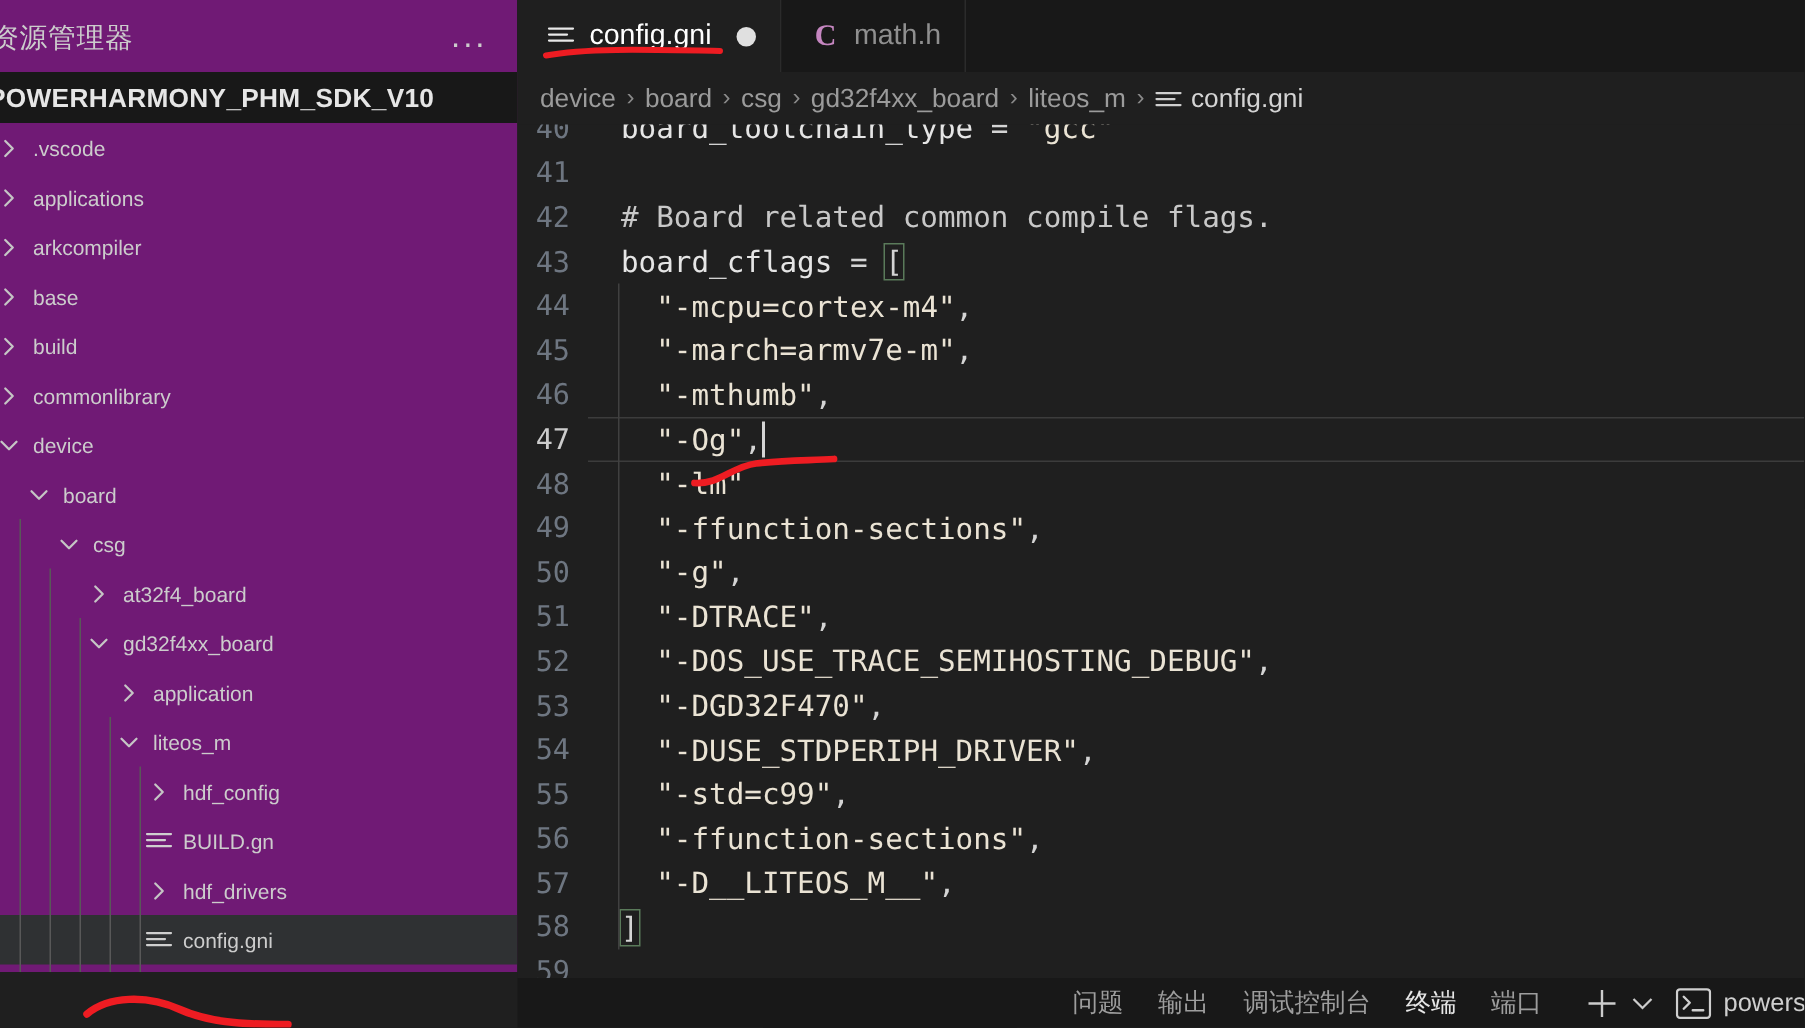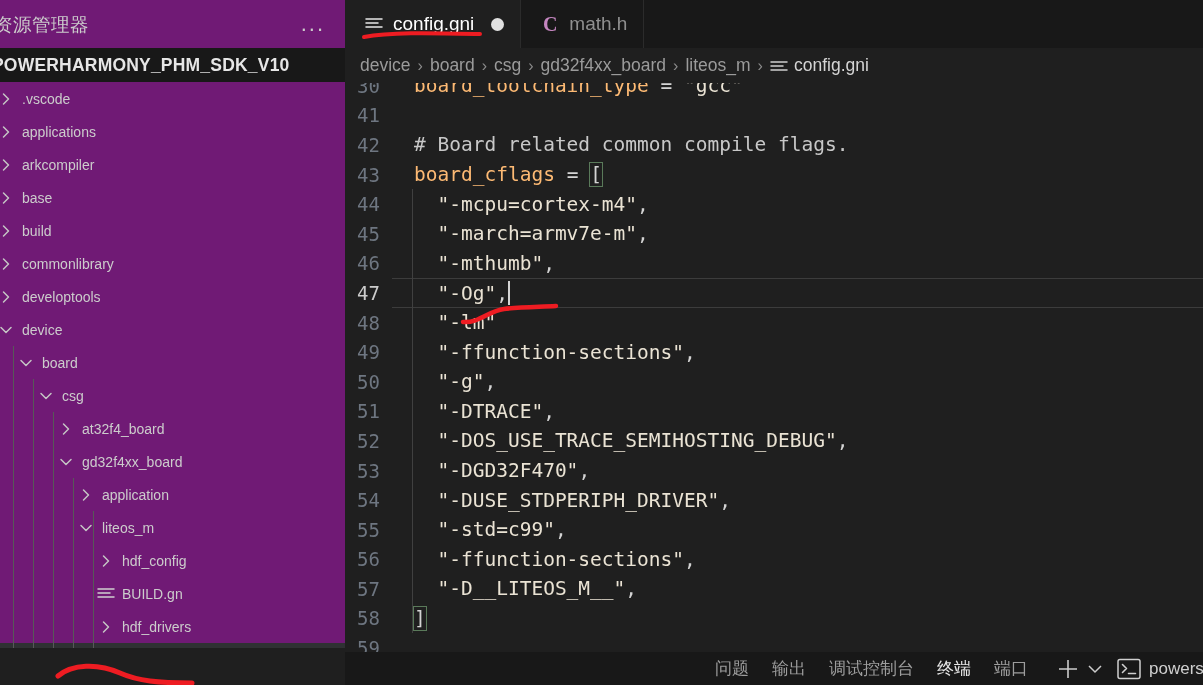--- a/index.html
+++ b/index.html
@@ -165,21 +165,21 @@
   .cursor {
     display: inline-block; width: 2px; height: 24px;
     background: #d4d4d4; vertical-align: -5px;
     margin-left: 0px;
   }
   .br-match {
     outline: 1px solid #5a7a5a; background: transparent;
   }
   
   .t-comment { color: #c8c8c8; }
-  .t-var     { color: #fdba74; }
+  .t-var     { color: #e5e5e5; }
   .t-op      { color: #d4d4d4; }
   .t-str     { color: #eae3d4; }
   .t-punc    { color: #d4d4d4; }
 
   
   .panel {
     height: 33px; background: #181818;
     flex: 0 0 33px;
     display: flex; align-items: center;
     position: relative;
@@ -275,30 +275,20 @@
           </div>
         </div>
         <div class="trow">
           <div style="display: flex; align-items: center; margin-left: -4px;">
             <span class="chev">
               <svg width="16" height="16" viewBox="0 0 16 16">
                 <path d="M5.5 3l5 5-5 5" stroke="#c5c5c5" stroke-width="1.5" fill="none" stroke-linecap="round" stroke-linejoin="round"></path>
               </svg>
             </span>
             <span class="tlabel">commonlibrary</span>
-          </div>
-        </div>
-        <div class="trow">
-          <div style="display: flex; align-items: center; margin-left: -4px;">
-            <span class="chev">
-              <svg width="16" height="16" viewBox="0 0 16 16">
-                <path d="M5.5 3l5 5-5 5" stroke="#c5c5c5" stroke-width="1.5" fill="none" stroke-linecap="round" stroke-linejoin="round"></path>
-              </svg>
-            </span>
-            <span class="tlabel">developtools</span>
           </div>
         </div>
         <div class="trow">
           <div style="display: flex; align-items: center; margin-left: -4px;">
             <span class="chev">
               <svg width="16" height="16" viewBox="0 0 16 16">
                 <path d="M3 5.5l5 5 5-5" stroke="#c5c5c5" stroke-width="1.5" fill="none" stroke-linecap="round" stroke-linejoin="round"></path>
               </svg>
             </span>
             <span class="tlabel">device</span>
@@ -447,21 +437,21 @@
         <span class="bc-fileico">
           <svg width="18" height="16" viewBox="0 0 18 16">
             <path d="M1 3h16M1 7h12M1 11h16" stroke="#cfcfcf" stroke-width="1.5" stroke-linecap="round"></path>
           </svg>
         </span>
         <span class="bc-item" style="color: rgb(212, 212, 212);">config.gni</span>
       </div>
 
     <div class="editor">
       <div class="codescroll" id="codescroll">
-          <div class="cline"><span class="lnum">30</span><span class="ctext"><span class="t-var">board_toolchain_type</span><span class="t-op"> = </span><span class="t-str">"gcc"</span></span></div>
+          <div class="cline"><span class="lnum">40</span><span class="ctext"><span class="t-var">board_toolchain_type</span><span class="t-op"> = </span><span class="t-str">"gcc"</span></span></div>
           <div class="cline"><span class="lnum">41</span><span class="ctext"></span></div>
           <div class="cline"><span class="lnum">42</span><span class="ctext"><span class="t-comment"># Board related common compile flags.</span></span></div>
           <div class="cline"><span class="lnum">43</span><span class="ctext"><span class="t-var">board_cflags</span><span class="t-op"> = </span><span class="t-punc br-match">[</span></span></div>
           <div class="cline"><span class="lnum">44</span><span class="ctext"><span class="t-op">  </span><span class="t-str">"-mcpu=cortex-m4"</span><span class="t-punc">,</span></span></div>
           <div class="cline"><span class="lnum">45</span><span class="ctext"><span class="t-op">  </span><span class="t-str">"-march=armv7e-m"</span><span class="t-punc">,</span></span></div>
           <div class="cline"><span class="lnum">46</span><span class="ctext"><span class="t-op">  </span><span class="t-str">"-mthumb"</span><span class="t-punc">,</span></span></div>
           <div class="cline current"><span class="lnum">47</span><span class="ctext"><span class="t-op">  </span><span class="t-str">"-Og"</span><span class="t-punc">,</span><span class="cursor"></span></span></div>
           <div class="cline"><span class="lnum">48</span><span class="ctext"><span class="t-op">  </span><span class="t-str">"-lm"</span></span></div>
           <div class="cline"><span class="lnum">49</span><span class="ctext"><span class="t-op">  </span><span class="t-str">"-ffunction-sections"</span><span class="t-punc">,</span></span></div>
           <div class="cline"><span class="lnum">50</span><span class="ctext"><span class="t-op">  </span><span class="t-str">"-g"</span><span class="t-punc">,</span></span></div>

